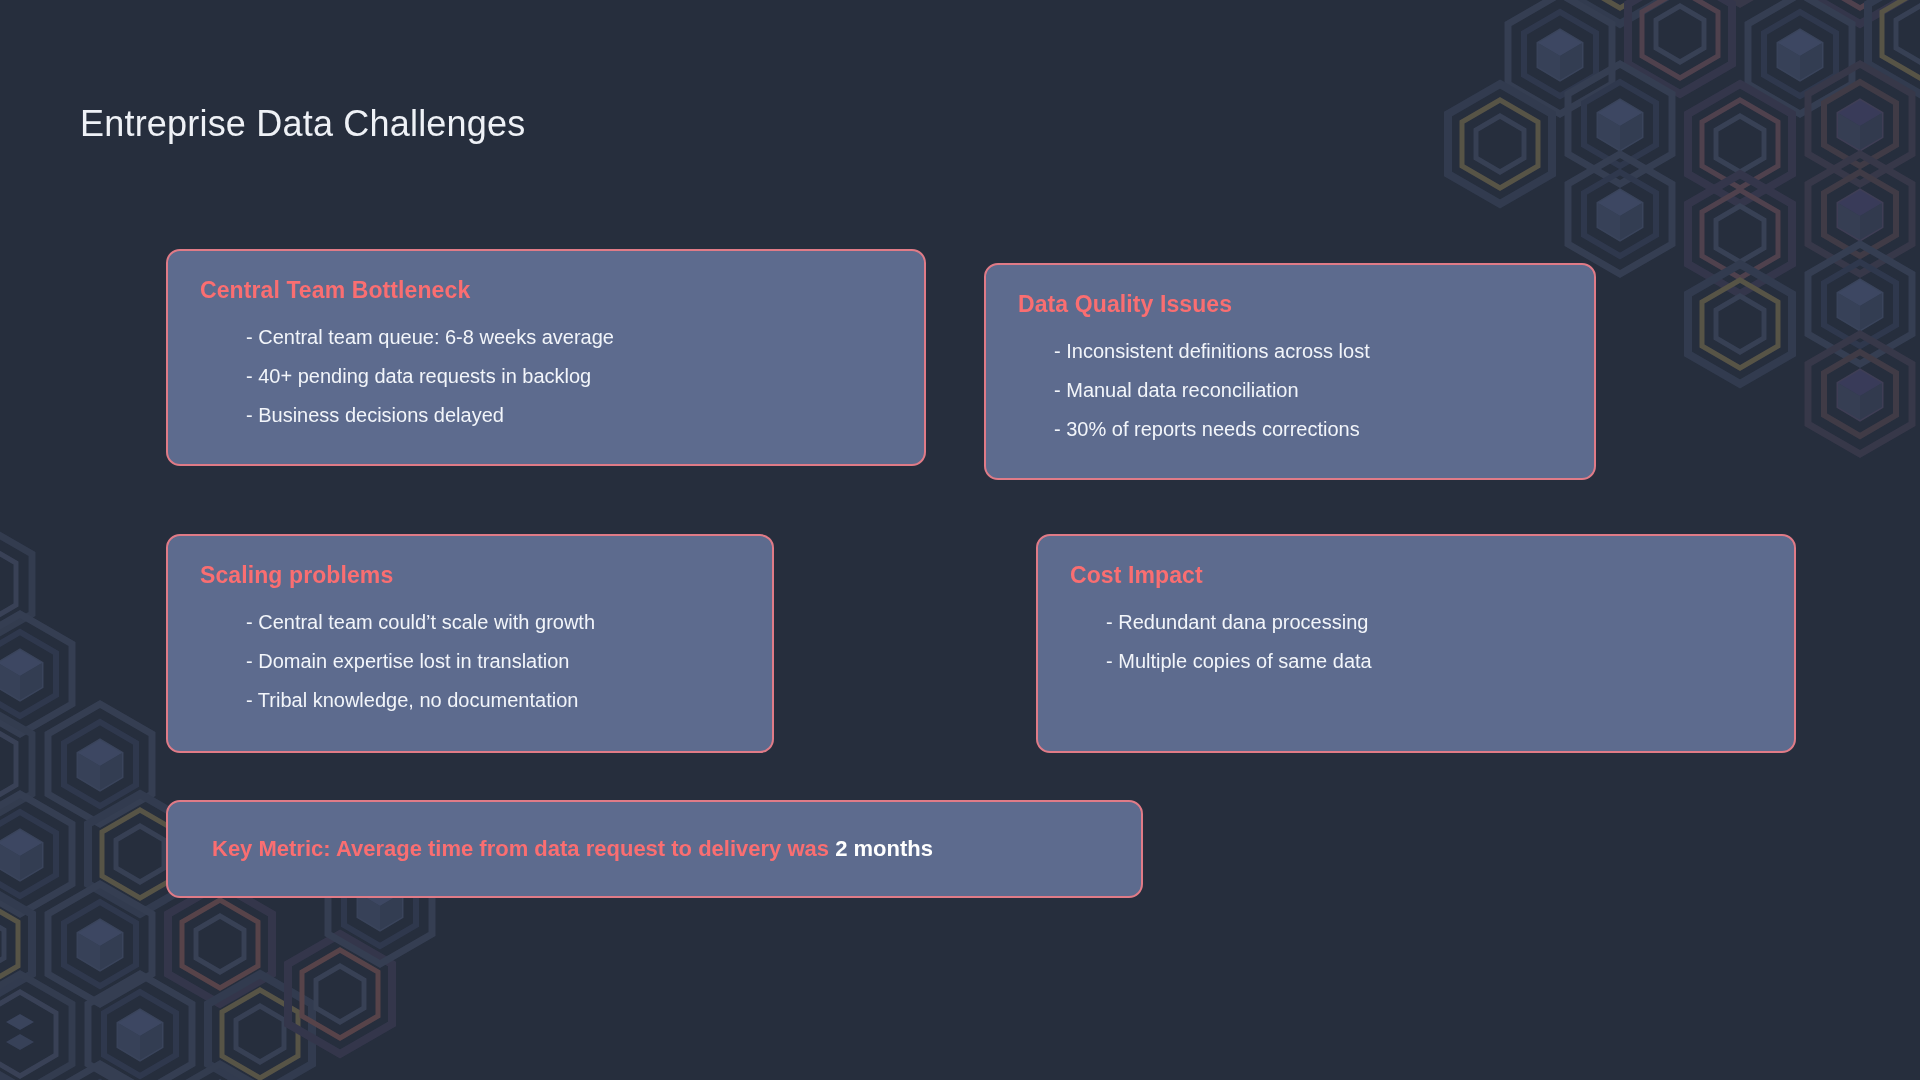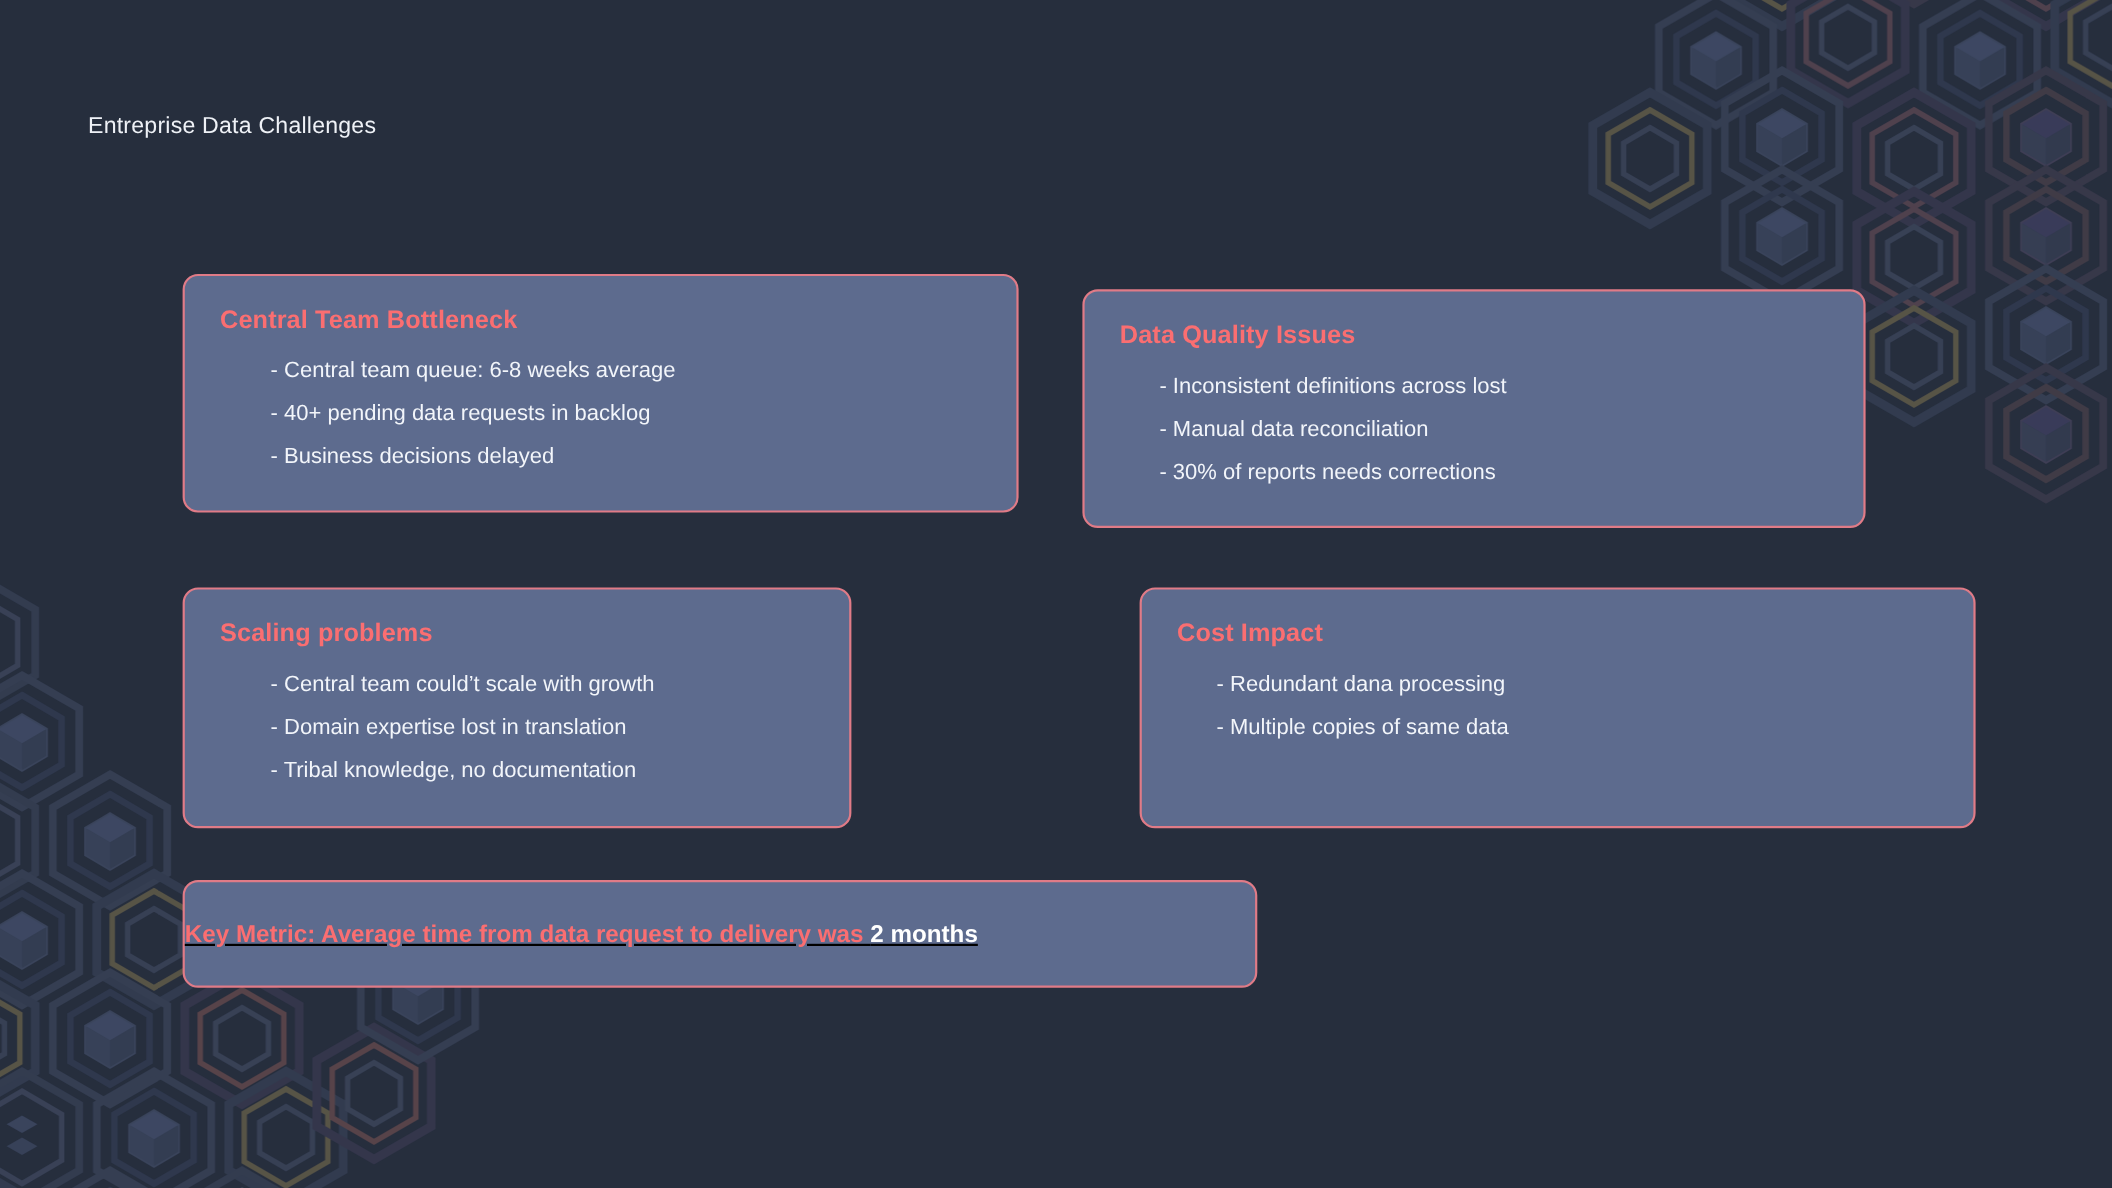--- a/index.html
+++ b/index.html
@@ -27,41 +27,41 @@
   }
   .deco.bottom-left {
     bottom:-80px; left:-120px;
     width:620px; height:700px;
   }
 
   
   #slide-title {
     position:absolute;
     left:80px; top:103px;
-    font-size:21px;
+    font-size:36px;
     font-weight:400;
     color:#eef1f6;
     letter-spacing:.2px;
   }
 
   
   .card-grid {
     position:absolute;
     left:0; top:0;
     width:1920px; height:1080px;
   }
   .card {
     position:absolute;
     background:#5d6b8e;
     border:2px solid #e07b87;
     border-radius:14px;
     padding:26px 30px 24px 30px;
   }
   .card-0 { left:166px;  top:249px; width:760px;  height:217px; }
-  .card-1 { left:984px;  top:263px; width:712px;  height:217px;border-radius:14px; }
+  .card-1 { left:984px;  top:263px; width:612px;  height:217px;border-radius:14px; }
   .card-2 { left:166px;  top:534px; width:608px;  height:219px; }
   .card-3 { left:1036px;  top:534px; width:760px;  height:219px; }
 
   .card-title {
     font-size:23px;
     font-weight:bold;
     color:#fa6e71;
     margin:0 0 14px 2px;
     letter-spacing:.1px;
   }
@@ -82,24 +82,24 @@
     position:absolute;
     left:166px; top:800px;
     width:977px; height:98px;
     background:#5d6b8e;
     border:2px solid #e07b87;
     border-radius:14px;
     display:flex;
     align-items:center;
   }
   #key-metric .metric-inner {
+    margin-left:44px;
     font-size:22px;
     font-weight:bold;
     white-space:nowrap;
-    text-decoration:underline;
   }
   .metric-label { color:#fa6e71; }
   .metric-value { color:#ffffff; }
 </style>
 </head>
 <body>
 
 <div id="slide">
 
   <svg class="deco top-right" viewBox="0 0 720 560" xmlns="http://www.w3.org/2000/svg">

